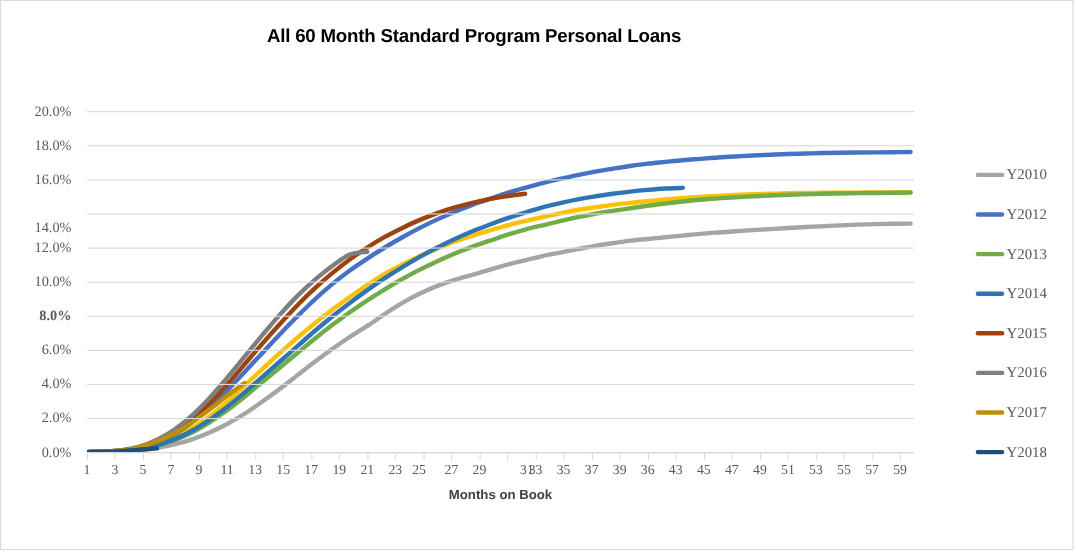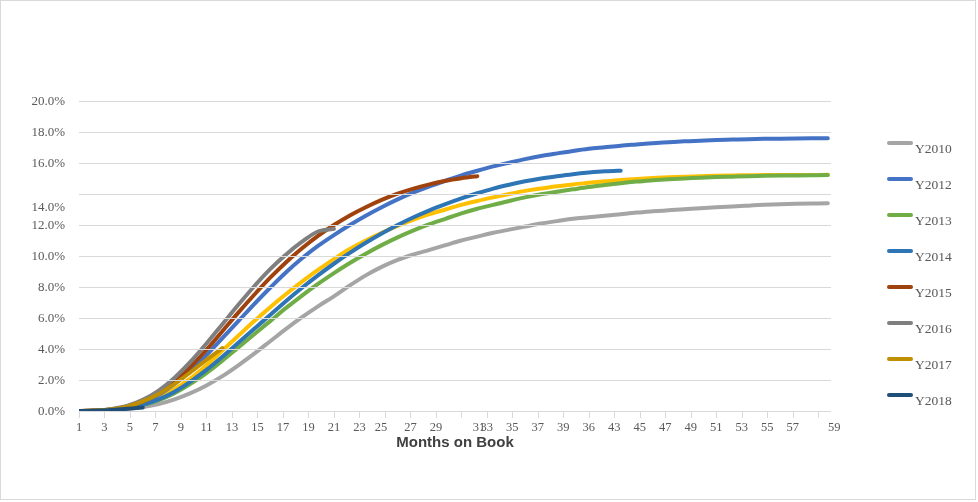--- a/index.html
+++ b/index.html
@@ -61,57 +61,58 @@
     position:absolute;left:78px;top:419px;width:752px;height:22px;
   }
   .x-tick-label{
     position:absolute;top:0;
     transform:translateX(-50%);
     font-size:12.5px;color:#595959;
     font-family:"Liberation Serif", serif;
     white-space:nowrap;
   }
   #x-axis-title{
-    position:absolute;left:78px;top:432px;width:752px;
+    position:absolute;left:78px;top:442px;width:752px;
     text-align:center;
-    font-size:15px;font-weight:bold;color:#404040;
+    font-size:12px;font-weight:bold;color:#404040;
   }
   #legend{
     position:absolute;left:886px;top:140px;width:90px;
   }
   .legend-item{
     position:relative;
     height:36px;
-    display:flex;
+    display:flex;align-items:center;
   }
   .legend-swatch{
     width:26px;height:4px;border-radius:2px;flex:0 0 auto;
   }
   .legend-label{
     margin-left:2px;
     font-size:13.5px;color:#595959;
     font-family:"Liberation Serif", serif;
     white-space:nowrap;
   }
   svg{display:block;}
 </style>
 </head>
 <body>
 
 <div id="chart-frame">
 
   <div id="chart-title">
+    <span>All 60 Month Standard Program Personal Loans</span>
   </div>
 
   <div id="y-axis-labels">
       <div class="y-tick-label" style="top: 310px;">0.0%</div>
       <div class="y-tick-label" style="top: 279px;">2.0%</div>
       <div class="y-tick-label" style="top: 248px;">4.0%</div>
       <div class="y-tick-label" style="top: 217px;">6.0%</div>
-      <div class="y-tick-label" style="top: 186px;">8.0%</div>
+      <div class="y-tick-label" style="top: 186px; font-weight: bold;">8.0%</div>
       <div class="y-tick-label" style="top: 155px;">10.0%</div>
       <div class="y-tick-label" style="top: 124px;">12.0%</div>
       <div class="y-tick-label" style="top: 106px;">14.0%</div>
       <div class="y-tick-label" style="top: 62px;">16.0%</div>
       <div class="y-tick-label" style="top: 31px;">18.0%</div>
       <div class="y-tick-label" style="top: 0px;">20.0%</div>
     </div>
 
   <div id="plot-area">
     <div id="gridlines">
@@ -196,21 +197,21 @@
       <div class="x-tick-label" style="left: 484.339px;">39</div>
       <div class="x-tick-label" style="left: 509.831px;">36</div>
       <div class="x-tick-label" style="left: 535.322px;">43</div>
       <div class="x-tick-label" style="left: 560.814px;">45</div>
       <div class="x-tick-label" style="left: 586.305px;">47</div>
       <div class="x-tick-label" style="left: 611.797px;">49</div>
       <div class="x-tick-label" style="left: 637.288px; text-align: center;">51</div>
       <div class="x-tick-label" style="left: 662.78px;">53</div>
       <div class="x-tick-label" style="left: 688.271px;">55</div>
       <div class="x-tick-label" style="left: 713.763px;">57</div>
-      <div class="x-tick-label" style="left: 739.254px; margin-left: 16px;">59</div>
+      <div class="x-tick-label" style="left: 739.254px;">59</div>
     </div>
   <div id="x-axis-title">Months on Book</div>
 
   <div id="legend">
       <div class="legend-item">
         <span class="legend-swatch" style="background: rgb(165, 165, 165);"></span>
         <span class="legend-label">Y2010</span>
       </div>
       <div class="legend-item">
         <span class="legend-swatch" style="background: rgb(68, 114, 196);"></span>

